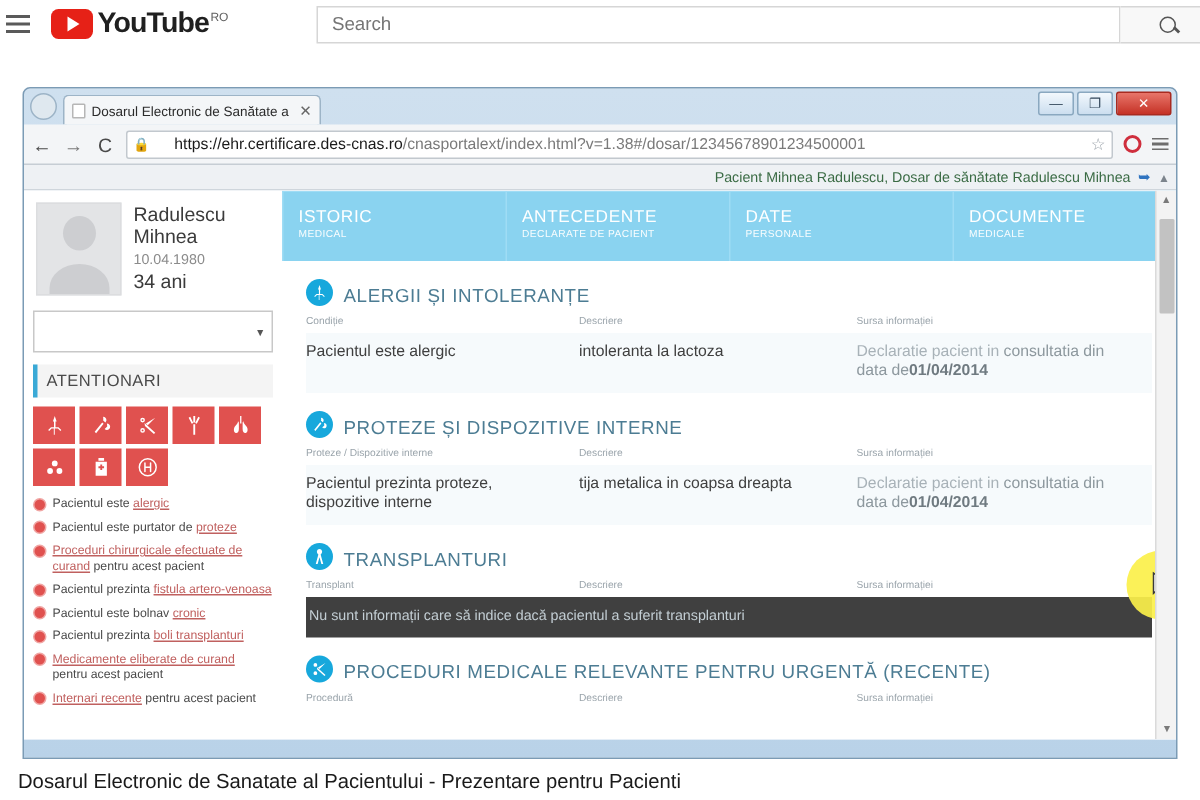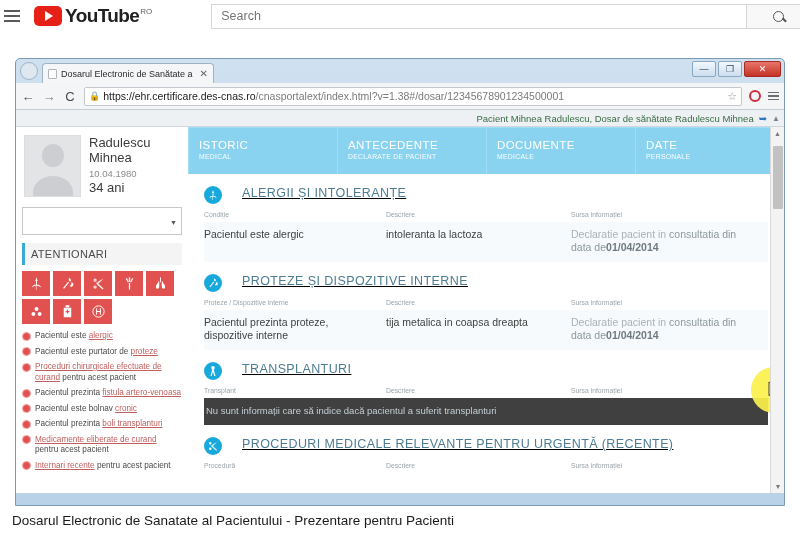--- a/index.html
+++ b/index.html
@@ -73,21 +73,21 @@
     height: 27px; background: #f3f5f7; border-bottom: 1px solid #c6cdd4;
     display: flex; align-items: center; padding: 0 5px; gap: 7px;
   }
   .nav-ico { font-size: 13px; color: #7b7b7b; width: 14px; text-align: center; }
   .nav-ico.active { color: #4a4a4a; }
   .omnibox {
     flex: 1; height: 19px; background: #fff; border: 1px solid #c2c8ce; border-radius: 2px;
     display: flex; align-items: center; padding: 0 4px; font-size: 10.5px; overflow: hidden; white-space: nowrap;
   }
   .lock { color: #2d9c41; font-size: 9px; margin-right: 3px; }
-  .url-strong { color: #1b1b1b; }
+  .url-strong { color: #1b1b1b; margin-left: 13px; }
   .url-dim { color: #7a7a7a; }
   .omni-star { color: #9aa2aa; font-size: 11px; margin-left: auto; }
   .ext-dot { width: 12px; height: 12px; border-radius: 50%; border: 2px solid #cf2e3d; }
   .menu-ico { display:flex; flex-direction: column; gap: 2px; }
   .menu-ico span { width: 11px; height: 1.5px; background: #6d6d6d; }
 
   .bookmarkbar {
     height: 17px; background: #eef1f4; border-bottom: 1px solid #cfd6dc;
     display: flex; align-items: center; justify-content: flex-end; padding-right: 4px; gap: 5px;
     font-size: 9.5px; color: #3a6b44;
@@ -138,21 +138,21 @@
   
   .content { flex: 1; position: relative; background: #fff; overflow: hidden; }
   .tabs { display: flex; height: 47px; background: #9fdcf5; padding: 1px 0 0 1px; gap: 1px; }
   .tab { flex: 1; background: #8ad3f0; color: #ffffff; padding: 11px 0 0 10px; }
   .tab.active { background: #17a8dc; }
   .tab .t1 { font-size: 11.5px; letter-spacing: 0.4px; line-height: 12px; }
   .tab .t2 { font-size: 6.8px; letter-spacing: 0.3px; margin-top: 2px; opacity: 0.95; }
 
   .scrollarea { height: 319px; overflow: hidden; position: relative; padding: 0 0 0 0; }
   .section { padding: 12px 16px 0 16px; }
-  .sec-head { display: flex; align-items: flex-start; gap: 20px; text-decoration: underline; }
+  .sec-head { display: flex; align-items: flex-end; gap: 7px; }
   .sec-ico { width: 18px; height: 18px; border-radius: 50%; background: #17a8dc;
     display: flex; align-items: center; justify-content: center; color: #fff; }
   .sec-title { font-size: 12.5px; color: #4c7c93; letter-spacing: 0.4px; }
   .tablerow { display: flex; }
   .col1 { width: 182px; } .col2 { width: 185px; } .col3 { flex: 1; }
   .colhead { font-size: 6.8px; color: #9aa4ab; padding: 7px 0 4px 0; }
   .cell { font-size: 10.5px; color: #3f3f3f; line-height: 13px; padding: 6px 10px 8px 0; }
   .cell.src { color: #a8b2b8; }
   .cell.src .hl { color: #8d989e; }
   .cell.src .bold { color: #6f7a80; font-weight: bold; }
@@ -347,26 +347,26 @@
       <div class="tabs">
         <div class="tab">
           <div class="t1">ISTORIC</div>
           <div class="t2">MEDICAL</div>
         </div>
         <div class="tab">
           <div class="t1">ANTECEDENTE</div>
           <div class="t2">DECLARATE DE PACIENT</div>
         </div>
         <div class="tab">
+          <div class="t1">DATE</div>
+          <div class="t2">PERSONALE</div>
+        </div>
+        <div class="tab">
           <div class="t1">DOCUMENTE</div>
           <div class="t2">MEDICALE</div>
-        </div>
-        <div class="tab">
-          <div class="t1">DATE</div>
-          <div class="t2">PERSONALE</div>
         </div>
       </div>
 
       <div class="scrollarea">
 
         <div class="section">
           <div class="sec-head">
             <div class="sec-ico">
               <svg width="12" height="12" viewBox="0 0 24 24" fill="#fff">
                   <path d="M12 2l2 6h-1.2v6h3.2l3 3-1 1-2.6-2.6H12V22h-1v-6.6H8.6L6 18l-1-1 3-3h3.2V8H10z"></path>

